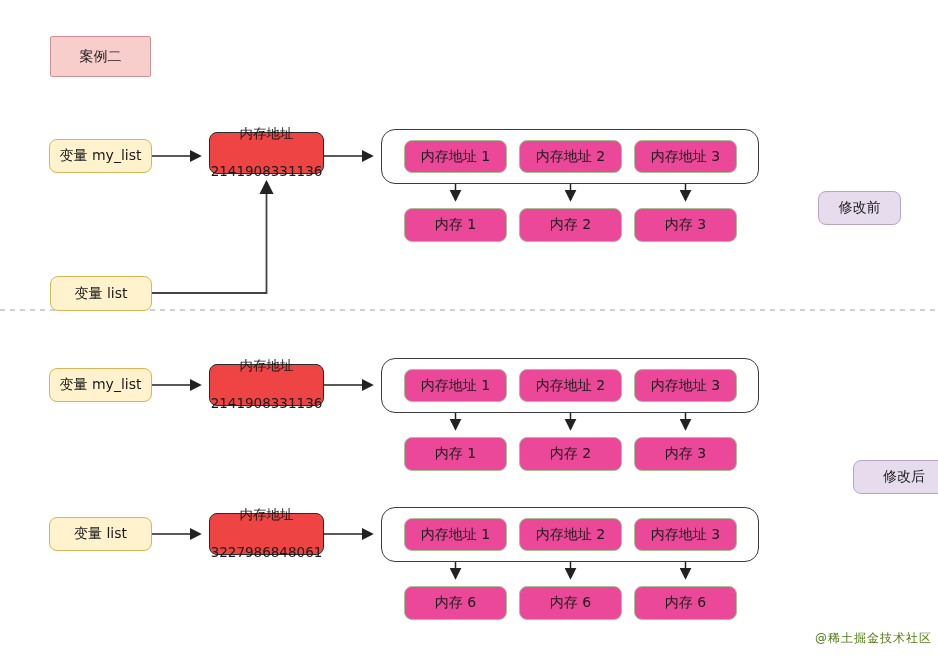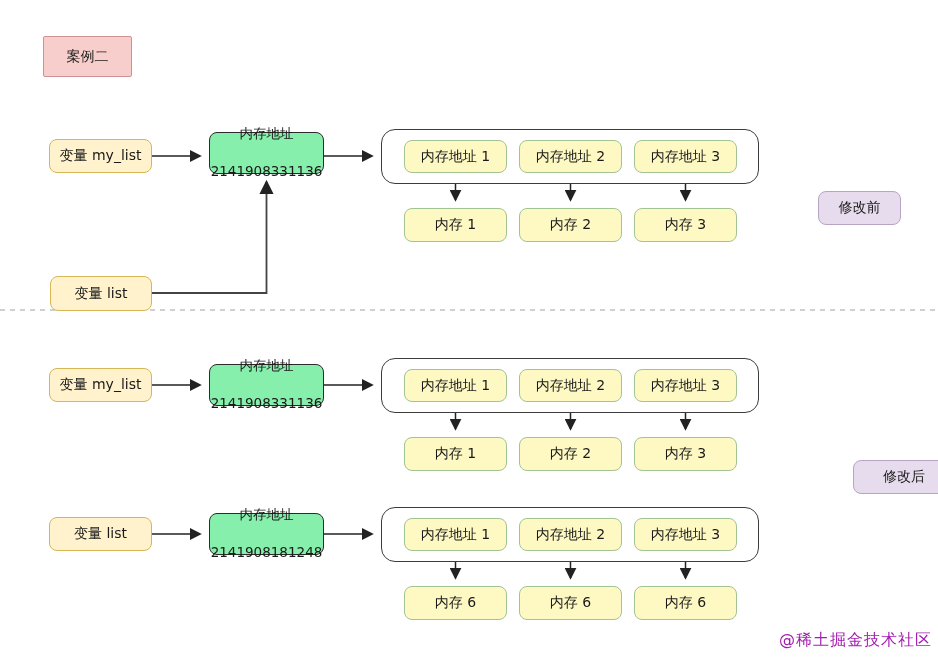--- a/index.html
+++ b/index.html
@@ -19,36 +19,36 @@
     text-align:center;
     white-space:nowrap;
   }
   .pink{
     background:#f8cecc;border:1px solid #cf9193;border-radius:2px;
   }
   .yellow{
     background:#fff2cc;border:1px solid #d6b656;border-radius:8px;
   }
   .green{
-    background:#fef9c3;border:1px solid #a2c492;border-radius:8px;
+    background:#ec4899;border:1px solid #a2c492;border-radius:8px;
   }
   .purple{
     background:#e7dced;border:1px solid #b8a5c6;border-radius:8px;
   }
   .white-addr{
-    background:#86efac;border:1.5px solid #2b2b2b;border-radius:8px;
+    background:#ef4444;border:1.5px solid #2b2b2b;border-radius:8px;
     flex-direction:column;line-height:1.3;font-size:13.5px;gap:20px;
   }
   .list-container{
     position:absolute;box-sizing:border-box;
     background:#ffffff;border:1.5px solid #3c3c3c;border-radius:14px;
   }
   .watermark{
     position:absolute;right:6px;top:630px;
-    font-size:16px;color:#a21caf;letter-spacing:1px;
+    font-size:12px;color:#4d7c0f;letter-spacing:1px;
   }
 </style>
 </head>
 <body>
 
 <div class="canvas">
 
   <svg class="overlay" viewBox="0 0 938 658">
     <defs>
       <marker id="arrow" viewBox="0 0 10 10" refX="8.5" refY="5" markerWidth="8" markerHeight="8" orient="auto-start-reverse">
@@ -71,21 +71,21 @@
     <line x1="570.5" y1="403" x2="570.5" y2="429" stroke="#222" stroke-width="1.5" marker-end="url(#arrow)"></line>
     <line x1="685.5" y1="403" x2="685.5" y2="429" stroke="#222" stroke-width="1.5" marker-end="url(#arrow)"></line>
 
     <line x1="152" y1="534" x2="200" y2="534" stroke="#222" stroke-width="1.5" marker-end="url(#arrow)"></line>
     <line x1="324" y1="534" x2="372" y2="534" stroke="#222" stroke-width="1.5" marker-end="url(#arrow)"></line>
     <line x1="455.5" y1="552" x2="455.5" y2="578" stroke="#222" stroke-width="1.5" marker-end="url(#arrow)"></line>
     <line x1="570.5" y1="552" x2="570.5" y2="578" stroke="#222" stroke-width="1.5" marker-end="url(#arrow)"></line>
     <line x1="685.5" y1="552" x2="685.5" y2="578" stroke="#222" stroke-width="1.5" marker-end="url(#arrow)"></line>
   </svg>
 
-  <div class="box pink" style="left:43px;top:36px;width:89px;height:41px;">案例二</div>
+  <div class="box pink" style="left:50px;top:36px;width:101px;height:41px;">案例二</div>
 
   <div class="box yellow" style="left:49px;top:139px;width:103px;height:34px;">变量 my_list</div>
 
   <div class="box white-addr" style="left:209px;top:132px;width:115px;height:42px;">
     <div>内存地址</div>
     <div>2141908331136</div>
   </div>
 
   <div class="list-container" style="left:381px;top:129px;width:378px;height:55px;"></div>
 
@@ -117,21 +117,21 @@
   <div class="box green" style="left:404px;top:437px;width:103px;height:34px;">内存 1</div>
   <div class="box green" style="left:519px;top:437px;width:103px;height:34px;">内存 2</div>
   <div class="box green" style="left:634px;top:437px;width:103px;height:34px;">内存 3</div>
 
   <div class="box purple" style="left:818px;top:460px;width:102px;height:34px;margin-left:35px;">修改后</div>
 
   <div class="box yellow" style="left:49px;top:517px;width:103px;height:34px;">变量 list</div>
 
   <div class="box white-addr" style="left:209px;top:513px;width:115px;height:42px;">
     <div>内存地址</div>
-    <div>2141908181248</div>
+    <div>3227986848061</div>
   </div>
 
   <div class="list-container" style="left:381px;top:507px;width:378px;height:55px;"></div>
 
   <div class="box green" style="left:404px;top:518px;width:103px;height:33px;">内存地址 1</div>
   <div class="box green" style="left:519px;top:518px;width:103px;height:33px;">内存地址 2</div>
   <div class="box green" style="left:634px;top:518px;width:103px;height:33px;">内存地址 3</div>
 
   <div class="box green" style="left:404px;top:586px;width:103px;height:34px;">内存 6</div>
   <div class="box green" style="left:519px;top:586px;width:103px;height:34px;">内存 6</div>

